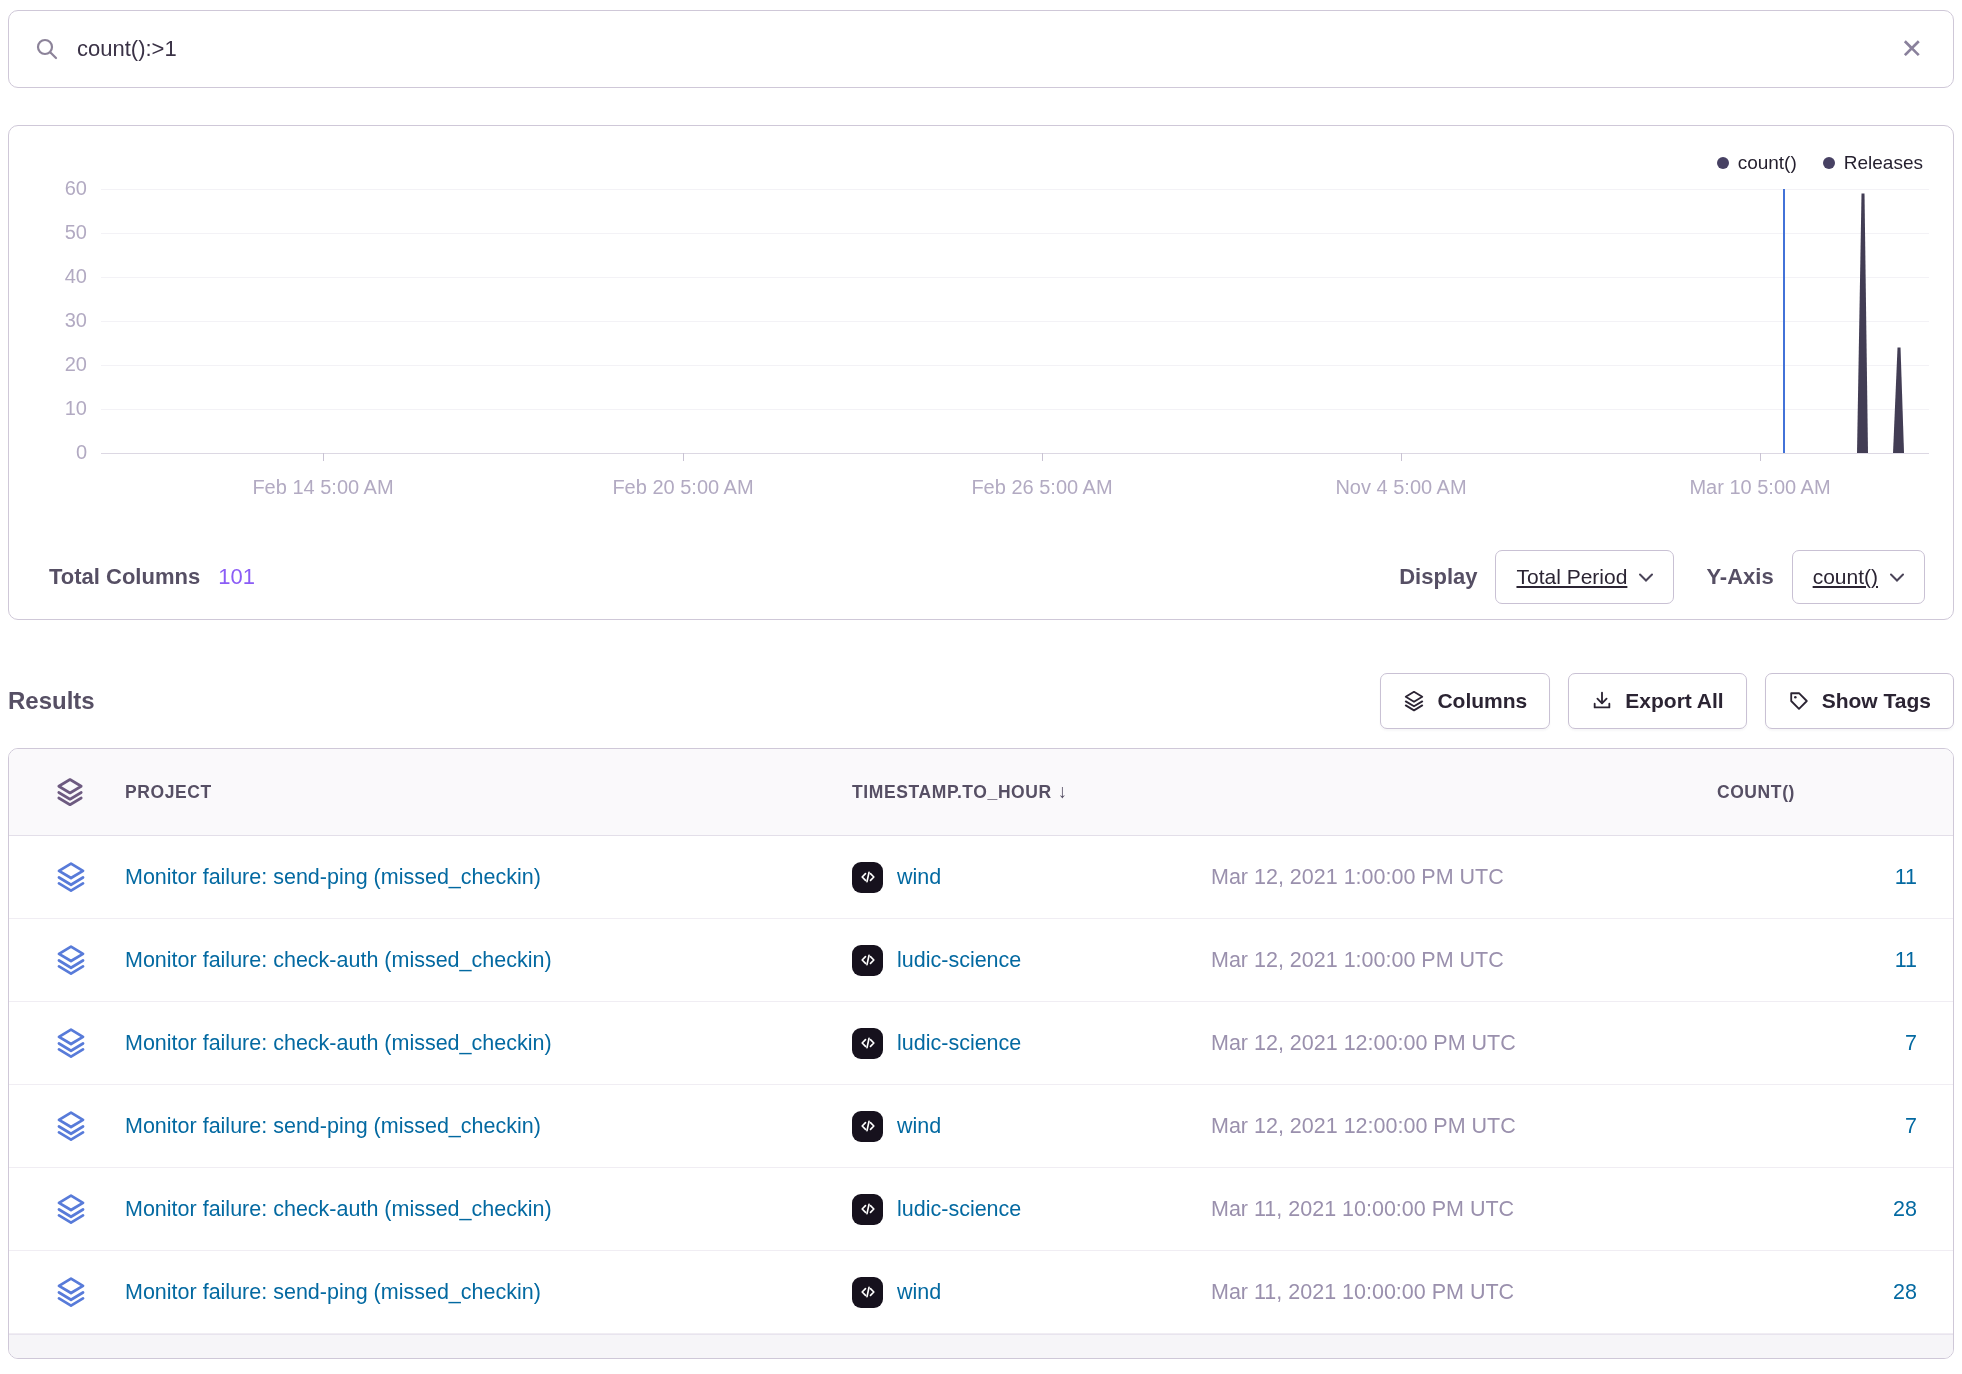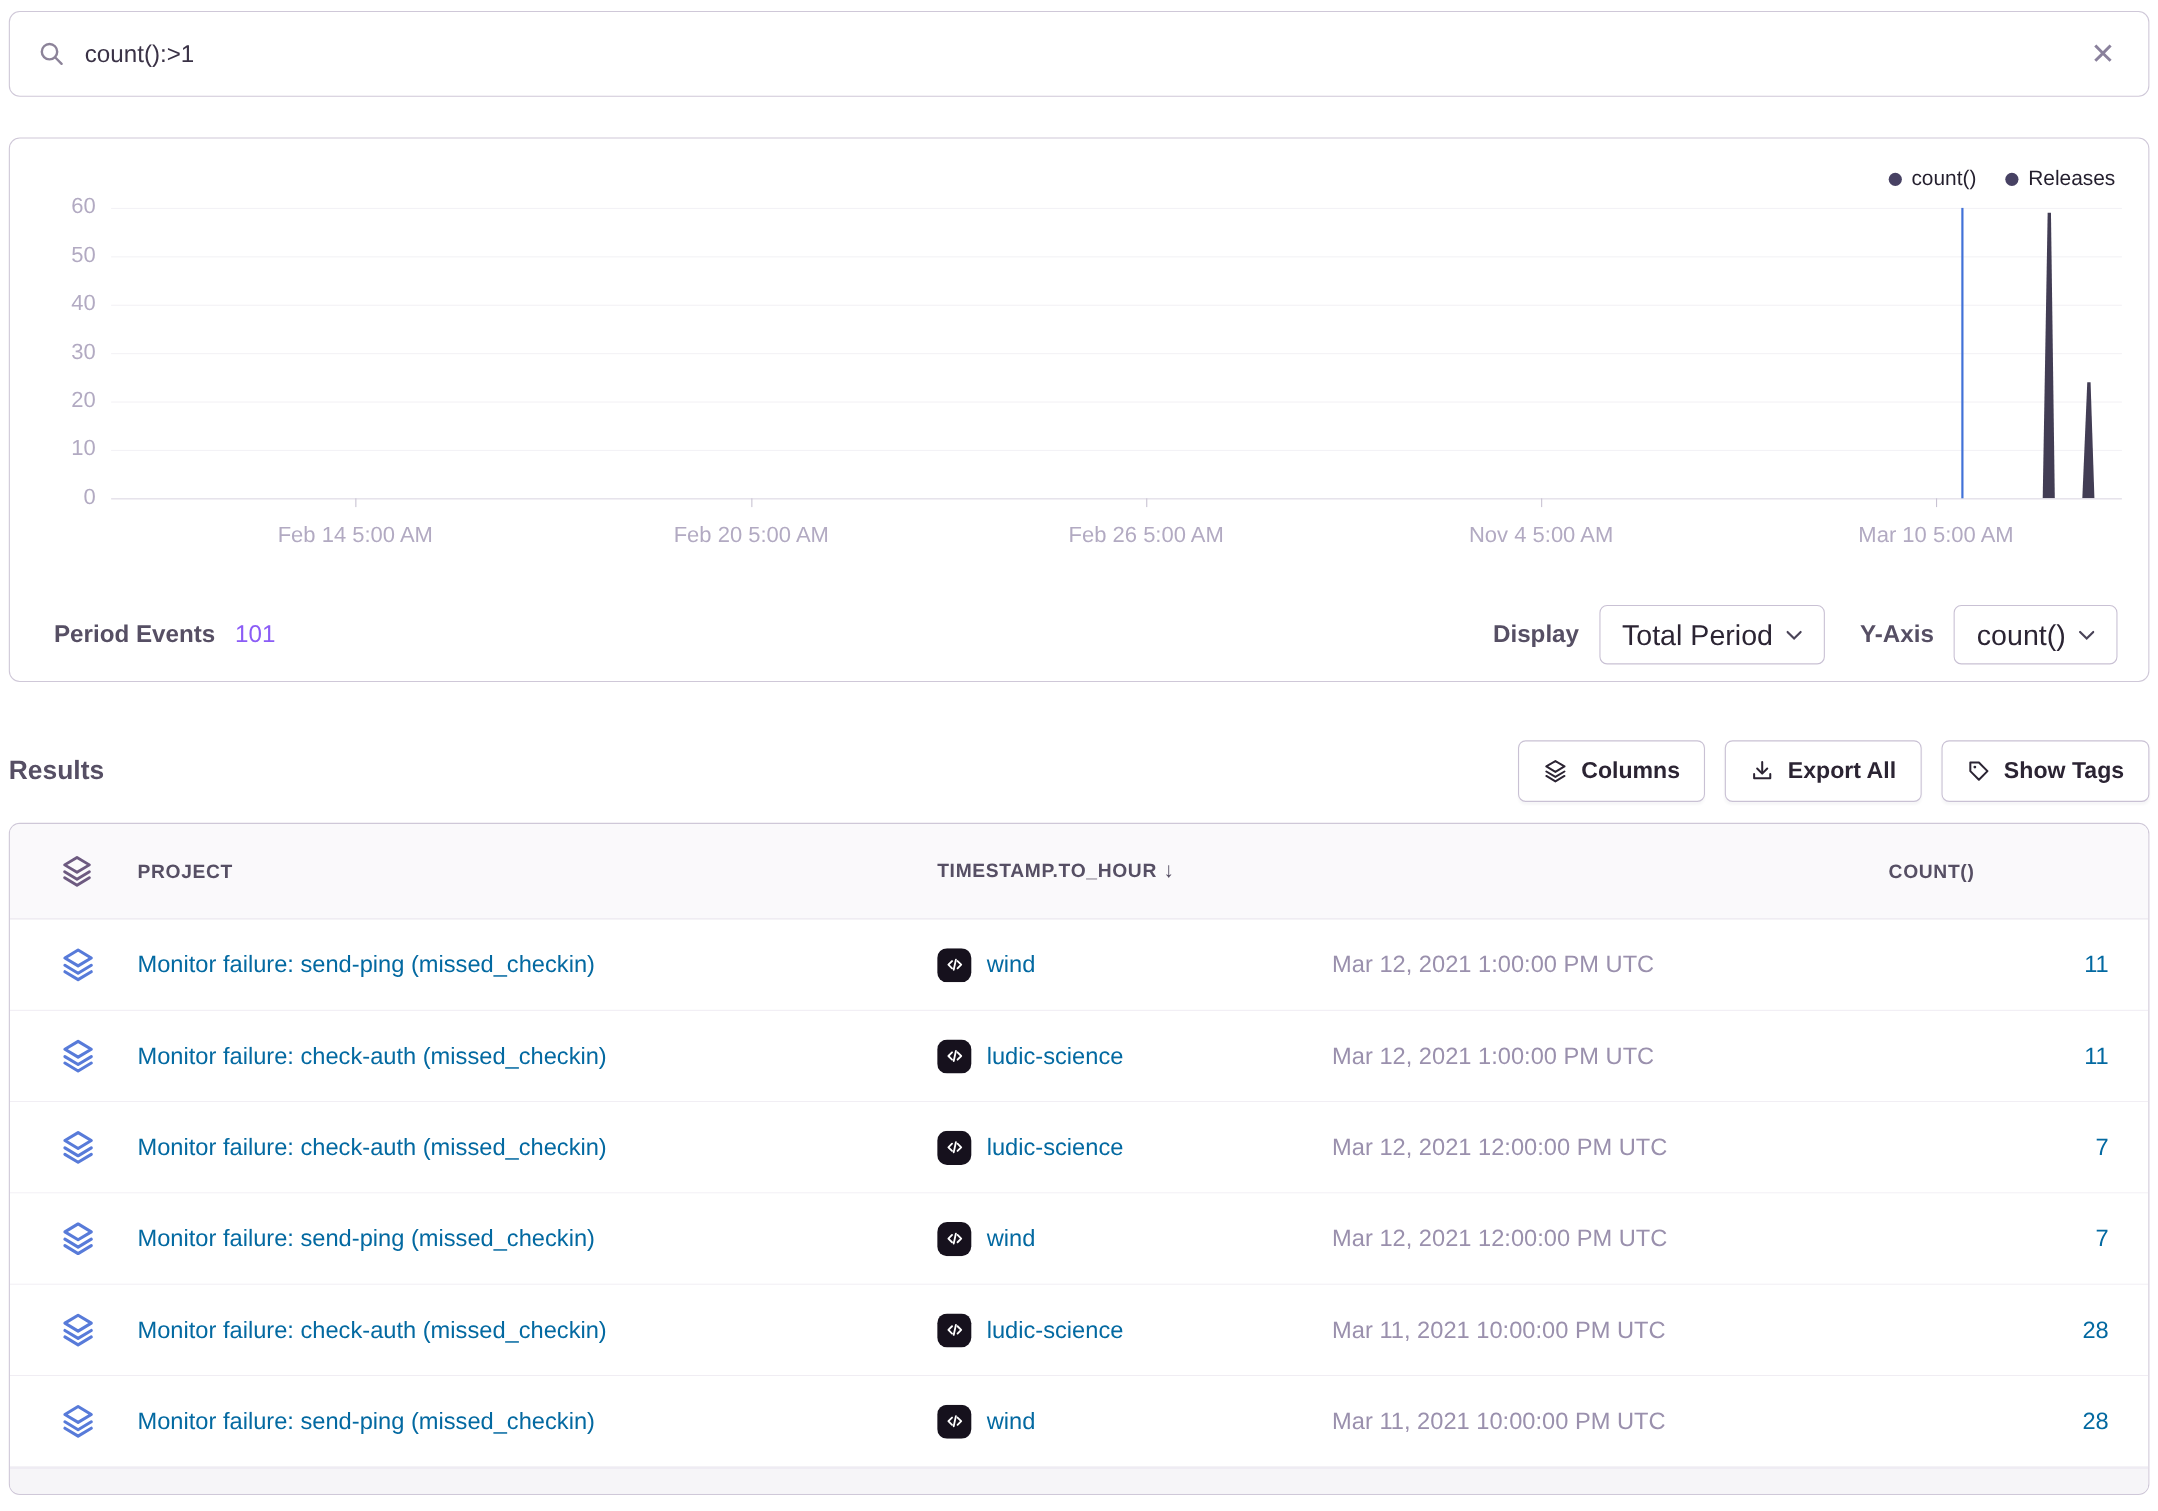--- a/index.html
+++ b/index.html
@@ -35,22 +35,22 @@
   .release-line { position:absolute; top:0; width:2px; height:264px; background:#4272d8; }
   .series-svg { position:absolute; left:0; top:0; }
 
   .chart-footer { position:absolute; left:40px; right:28px; top:423px; height:56px;
     display:flex; align-items:center; justify-content:space-between; }
   .cf-left { display:flex; align-items:baseline; gap:18px; }
   .cf-right { display:flex; align-items:center; gap:18px; }
   .cf-heading { font-size:22px; font-weight:700; color:#564f64; }
   .cf-value { font-size:22px; color:#8b5cf6; }
   .dropdown-btn { display:flex; align-items:center; gap:12px; height:54px; padding:0 20px;
-    background:#fff; border:1.5px solid #c9c1d4; border-radius:7px; font-size:26px; color:#2b2433;
-    cursor:pointer; margin-right:14px; }
+    background:#fff; border:1.5px solid #c9c1d4; border-radius:7px; font-size:21px; color:#2b2433;
+    cursor:pointer; margin-right:14px;text-decoration:underline; }
   .dropdown-btn:last-child { margin-right:0; }
 
   
   .results-bar { position:absolute; left:8px; top:672px; width:1946px; height:58px;
     display:flex; align-items:center; justify-content:space-between; }
   .results-title { font-size:24px; font-weight:700; color:#564f64; }
   .results-actions { display:flex; gap:18px; }
   .action-btn { display:flex; align-items:center; gap:12px; height:56px; padding:0 22px;
     background:#fff; border:1.5px solid #c9c1d4; border-radius:7px; font-size:21px; font-weight:700;
     color:#2b2433; cursor:pointer; box-shadow:0 2px 2px rgba(60,50,80,0.04); }
@@ -129,21 +129,21 @@
 
       <div class="release-line" style="left: 1681.94px; background: rgb(66, 114, 216);"></div>
       <svg class="series-svg" width="1828" height="264" viewBox="0 0 1828 264">
           <polygon points="1756.0092,264 1760.5092,4.400000000000034 1763.5092,4.400000000000034 1767.0092,264" fill="#423d54"></polygon>
           <polygon points="1792.0208,264 1796.5208,158.39999999999998 1799.5208,158.39999999999998 1803.0208,264" fill="#423d54"></polygon>
         </svg>
     </div>
 
     <div class="chart-footer">
       <div class="cf-left">
-        <span class="cf-heading">Period Events</span>
+        <span class="cf-heading">Total Columns</span>
         <span class="cf-value">101</span>
       </div>
       <div class="cf-right">
         <span class="cf-heading">Display</span>
         <button class="dropdown-btn">
           <span>Total Period</span>
           <svg class="icon-svg" width="14" height="9" viewBox="0 0 14 9" fill="none" stroke="#4a4458" stroke-width="2" stroke-linecap="round">
               <polyline points="1,1.5 7,7.5 13,1.5"></polyline>
             </svg>
         </button>

